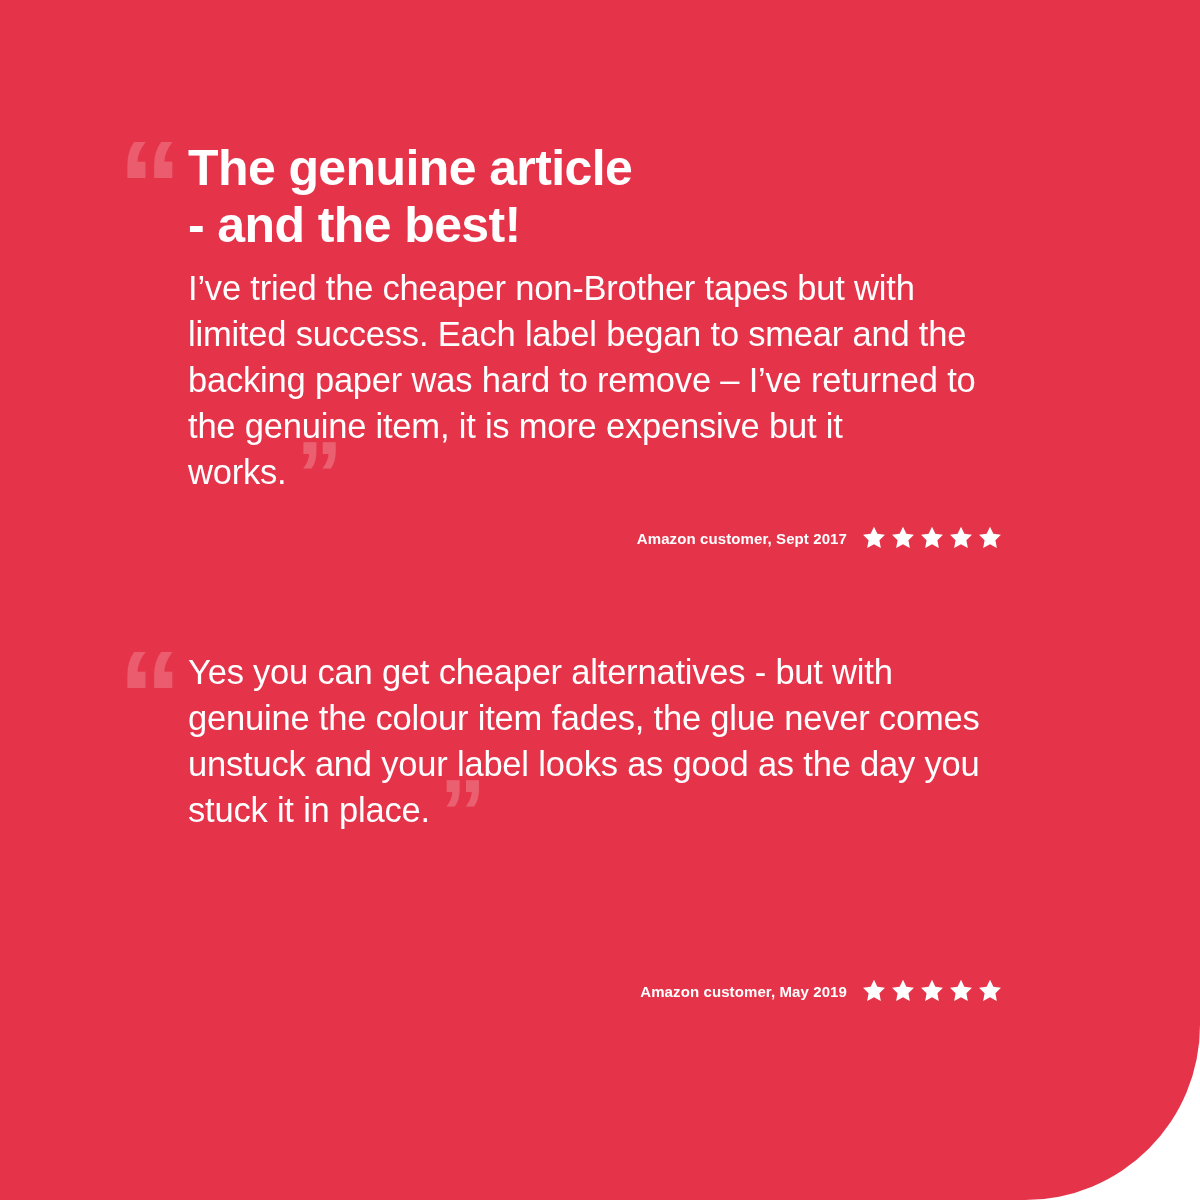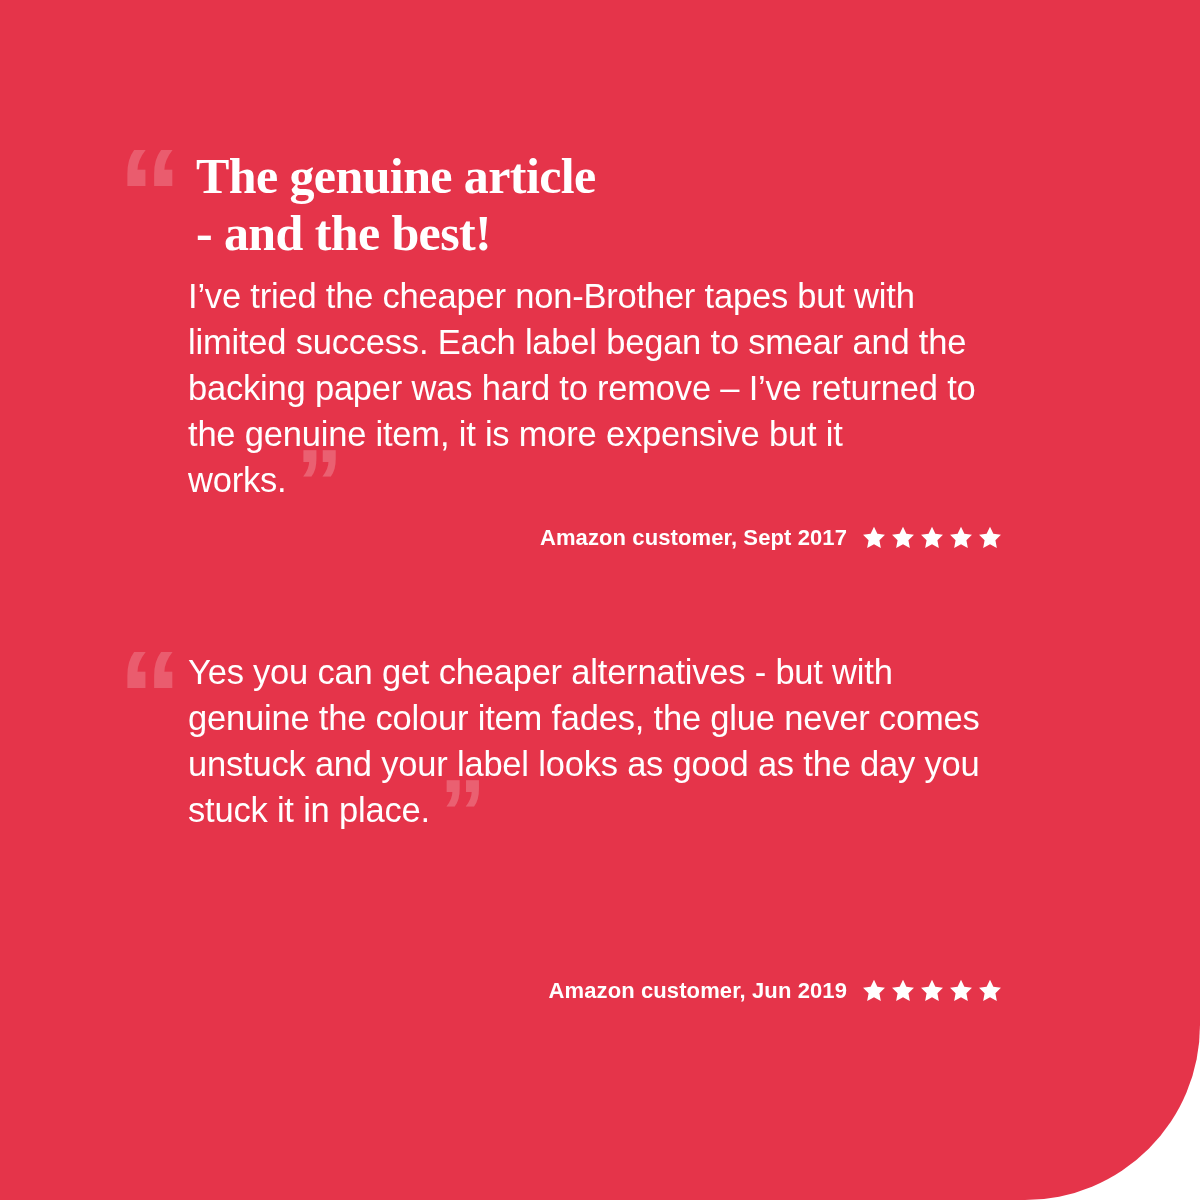--- a/index.html
+++ b/index.html
@@ -61,22 +61,22 @@
     color: rgba(255, 255, 255, 0.20);
     letter-spacing: -2px;
     user-select: none;
   }
 
   .quote-body-col {
     margin-left: 70px;
   }
 
   .quote-heading {
-    margin: 8px;
-    font-family: Liberation Serif, serif;
+    margin: 0;
+    font-family: Liberation Sans, sans-serif;
     font-weight: 700;
     font-size: 50px;
     line-height: 1.14;
     letter-spacing: -0.6px;
     color: #ffffff;
     white-space: pre-line;
   }
 
   .quote-text {
     margin: 12px 0 0 0;
@@ -110,21 +110,21 @@
     justify-content: flex-end;
     gap: 14px;
   }
 
   .attribution.first { top: 525px; }
   .attribution.second { top: 978px; }
 
   .attribution-name {
     font-family: "Liberation Sans", sans-serif;
     font-weight: 700;
-    font-size: 22px;
+    font-size: 15px;
     letter-spacing: 0.1px;
     color: #ffffff;
     white-space: nowrap;
   }
 
   .stars {
     display: flex;
     align-items: center;
     gap: 3px;
   }
@@ -180,21 +180,21 @@
     <div class="quote-block second">
       <div class="quote-inner">
         <span class="open-quote">“</span>
         <div class="quote-body-col">
           <p class="quote-text"><span>Yes you can get cheaper alternatives - but with genuine the colour item fades, the glue never comes unstuck and your label looks as good as the day you stuck it in place.</span><span class="close-quote">”</span></p>
         </div>
       </div>
     </div>
 
     <div class="attribution second">
-      <span class="attribution-name">Amazon customer, Jun 2019</span>
+      <span class="attribution-name">Amazon customer, May 2019</span>
       <span class="stars">
         <svg class="star" viewBox="0 0 24 24">
             <path d="M12 1.6l3.1 6.5 7 1-5.1 5 1.3 7.1L12 17.8 5.7 21.2 7 14.1 1.9 9.1l7-1z"></path>
           </svg>
         <svg class="star" viewBox="0 0 24 24">
             <path d="M12 1.6l3.1 6.5 7 1-5.1 5 1.3 7.1L12 17.8 5.7 21.2 7 14.1 1.9 9.1l7-1z"></path>
           </svg>
         <svg class="star" viewBox="0 0 24 24">
             <path d="M12 1.6l3.1 6.5 7 1-5.1 5 1.3 7.1L12 17.8 5.7 21.2 7 14.1 1.9 9.1l7-1z"></path>
           </svg>

